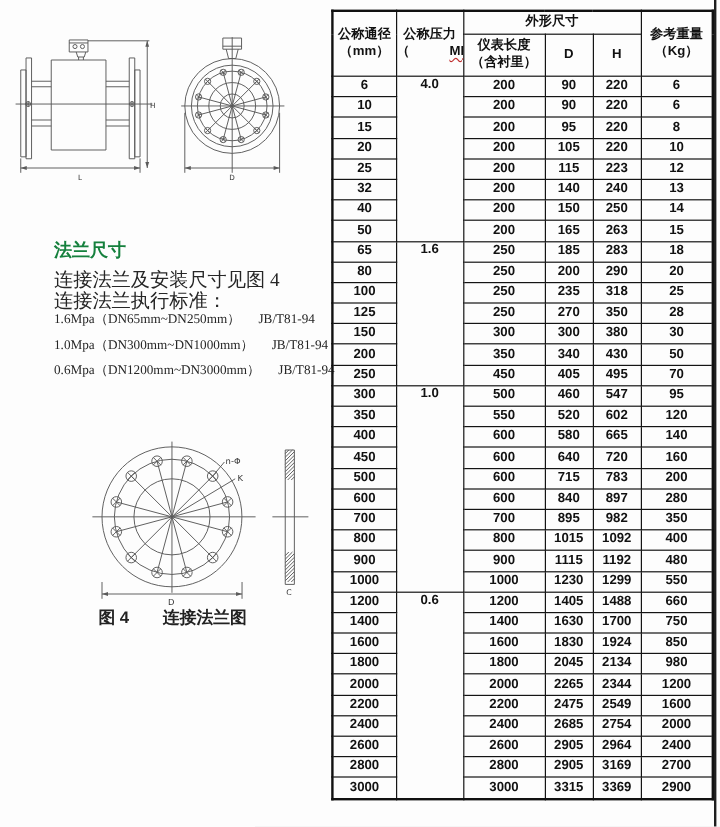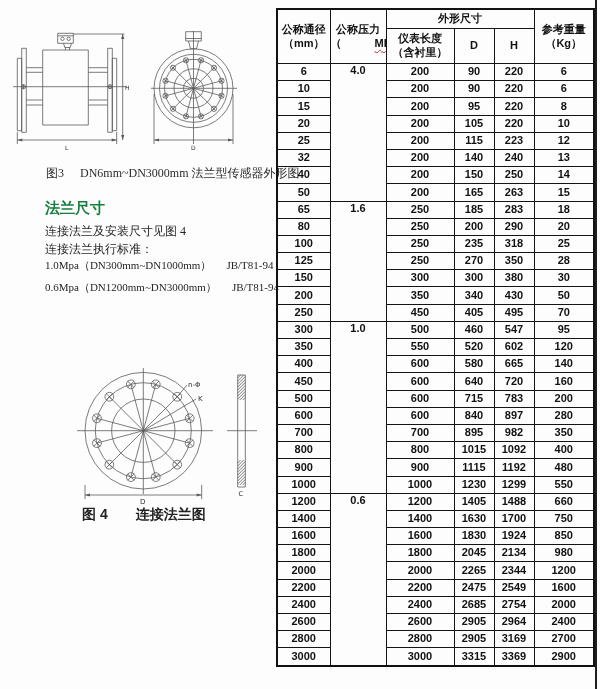--- a/index.html
+++ b/index.html
@@ -18,21 +18,21 @@
   #fig3-caption .cap-label { margin-right:16px; }
   #fig4-caption { left:82px; top:506px; font-size:14px; font-weight:bold;
                   font-family:"Liberation Sans", sans-serif; color:#222;}
   #fig4-caption .cap-label { margin-right:28px; }
   .section-heading {
     position:absolute; left:45px; top:199px;
     font-size:15px; font-weight:bold; color:#15803d;
   }
   .body-line {
     position:absolute; left:45px; white-space:nowrap;
-    font-family:"Liberation Serif", serif; font-size:12px; color:#262626;
+    font-family:"Liberation Serif", serif; font-size:16px; color:#262626;
   }
   #intro1 { top:223px; }
   #intro2 { top:241px; }
   .standards {
     position:absolute; left:45px; top:258px;
   }
   .std-line {
     height:21.5px; white-space:nowrap;
     font-family:"Liberation Serif", serif; font-size:11px; color:#262626;
   }
@@ -206,28 +206,26 @@
         <line x1="146" y1="72" x2="146" y2="122"></line>
         <line x1="225" y1="72" x2="225" y2="122"></line>
         <line x1="146" y1="118" x2="225" y2="118"></line>
         <polygon points="146,118 151,116.4 151,119.6"></polygon>
         <polygon points="225,118 220,116.4 220,119.6"></polygon>
         <text x="183" y="128" font-size="6">D</text>
       </g>
     </g>
   </svg>
 
-  <div id="fig3-caption" class="fig-caption">
-    <span class="cap-label">图3</span><span>DN6mm~DN3000mm 法兰型传感器外形图</span>
-  </div>
 
   <div class="section-heading">法兰尺寸</div>
   <div id="intro1" class="body-line">连接法兰及安装尺寸见图 4</div>
   <div id="intro2" class="body-line">连接法兰执行标准：</div>
   <div class="standards" id="standards-list">
+      <div class="std-line"><span class="spec">1.6Mpa（DN65mm~DN250mm）</span><span class="code">JB/T81-94</span></div>
       <div class="std-line"><span class="spec">1.0Mpa（DN300mm~DN1000mm）</span><span class="code">JB/T81-94</span></div>
       <div class="std-line"><span class="spec">0.6Mpa（DN1200mm~DN3000mm）</span><span class="code">JB/T81-94</span></div>
     </div>
 
   <svg id="fig4-svg" width="200" height="152" viewBox="0 0 200 152">
     <g>
       <circle cx="78.3" cy="67.7" r="58.3"></circle>
       <circle cx="78.3" cy="67.7" r="48"></circle>
       <circle cx="78.3" cy="67.7" r="31.7"></circle>
       <line x1="12" y1="67.7" x2="148" y2="67.7"></line>

